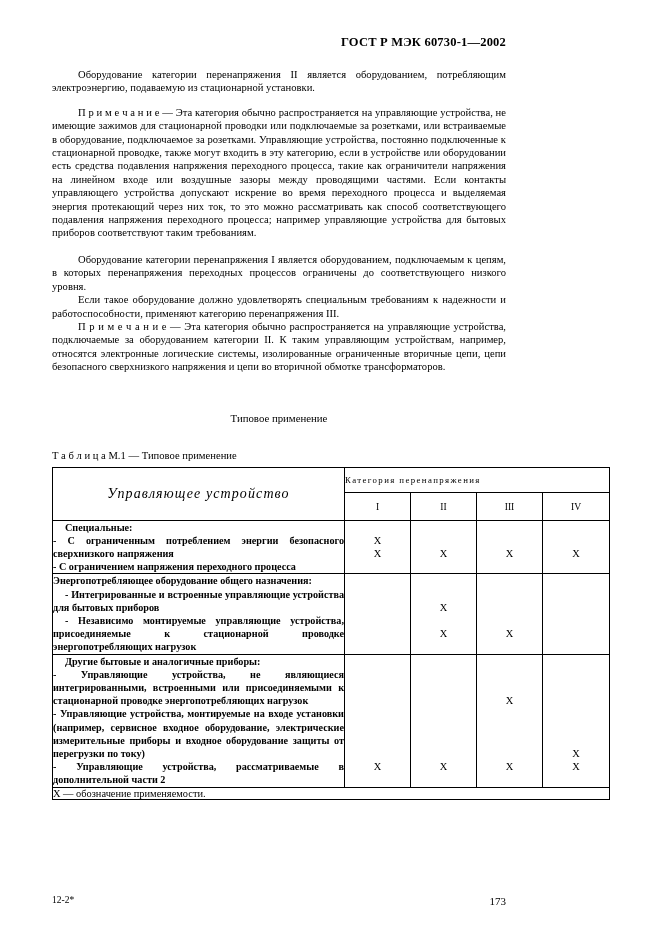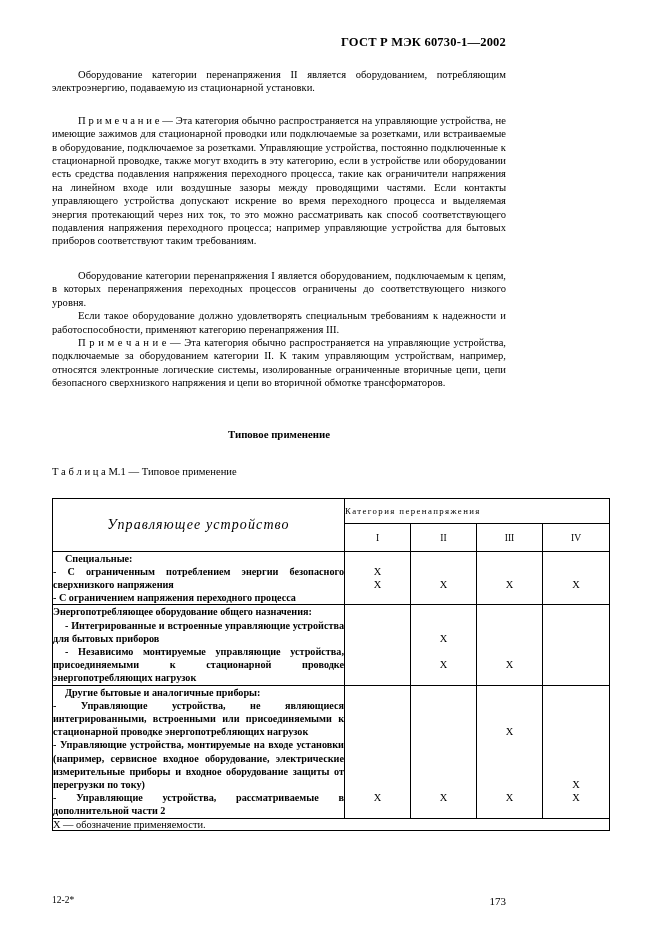--- a/index.html
+++ b/index.html
@@ -24,21 +24,21 @@
     padding: 22px 52px 0 52px;
   }
   .header {
     text-align: right;
     font-weight: bold;
     font-size: 12.5px;
     letter-spacing: 0.2px;
     margin-bottom: 18px;
   }
   p.body-par {
-    margin: 12px 0 0 0;
+    margin: 4px 0 0 0;
     font-size: 10.6px;
     line-height: 13.4px;
     text-align: justify;
     text-indent: 26px;
     hyphens: manual;
   }
   p.body-par + p.body-par {
     margin-top: 0px;
   }
   .gap-small { height: 7px; }
@@ -51,28 +51,28 @@
     line-height: 14px;
   }
   .appendix-title {
     letter-spacing: 0.6px;
   }
   .appendix-sub {
     font-size: 10px;
   }
   .section-title {
     text-align: center;
-    font-weight: bold;
+    font-weight: normal;
     font-size: 10.8px;
     margin-top: 38px;
   }
   .table-caption {
     font-size: 10.6px;
     margin-top: 26px;
-    margin-bottom: 21px;
+    margin-bottom: 6px;
   }
 
   table.main {
     border-collapse: collapse;
     width: 557px;
     font-size: 10.2px;
     table-layout: fixed;
   }
   table.main td, table.main th {
     border: 1px solid #000;
@@ -212,21 +212,21 @@
               <span class="blank">X</span>
               <span>X</span>
           </div>
         </td>
       </tr>
 
       <tr>
         <td class="desc">
           <div>Энергопотребляющее оборудование общего назначения:</div>
           <div class="indent-first">- Интегрированные и встроенные управляющие устройства для бытовых приборов</div>
-          <div class="indent-first">- Независимо монтируемые управляющие устройства, присоединяемыми к стационарной проводке энергопотребляющих нагрузок</div>
+          <div class="indent-first">- Независимо монтируемые управляющие устройства, присоединяемые к стационарной проводке энергопотребляющих нагрузок</div>
         </td>
         <td class="mark">
           <div class="mark-lines">
             <span class="blank">X</span>
               <span class="blank">X</span>
               <span class="blank">X</span>
               <span class="blank">X</span>
               <span class="blank">X</span>
           </div>
         </td>

